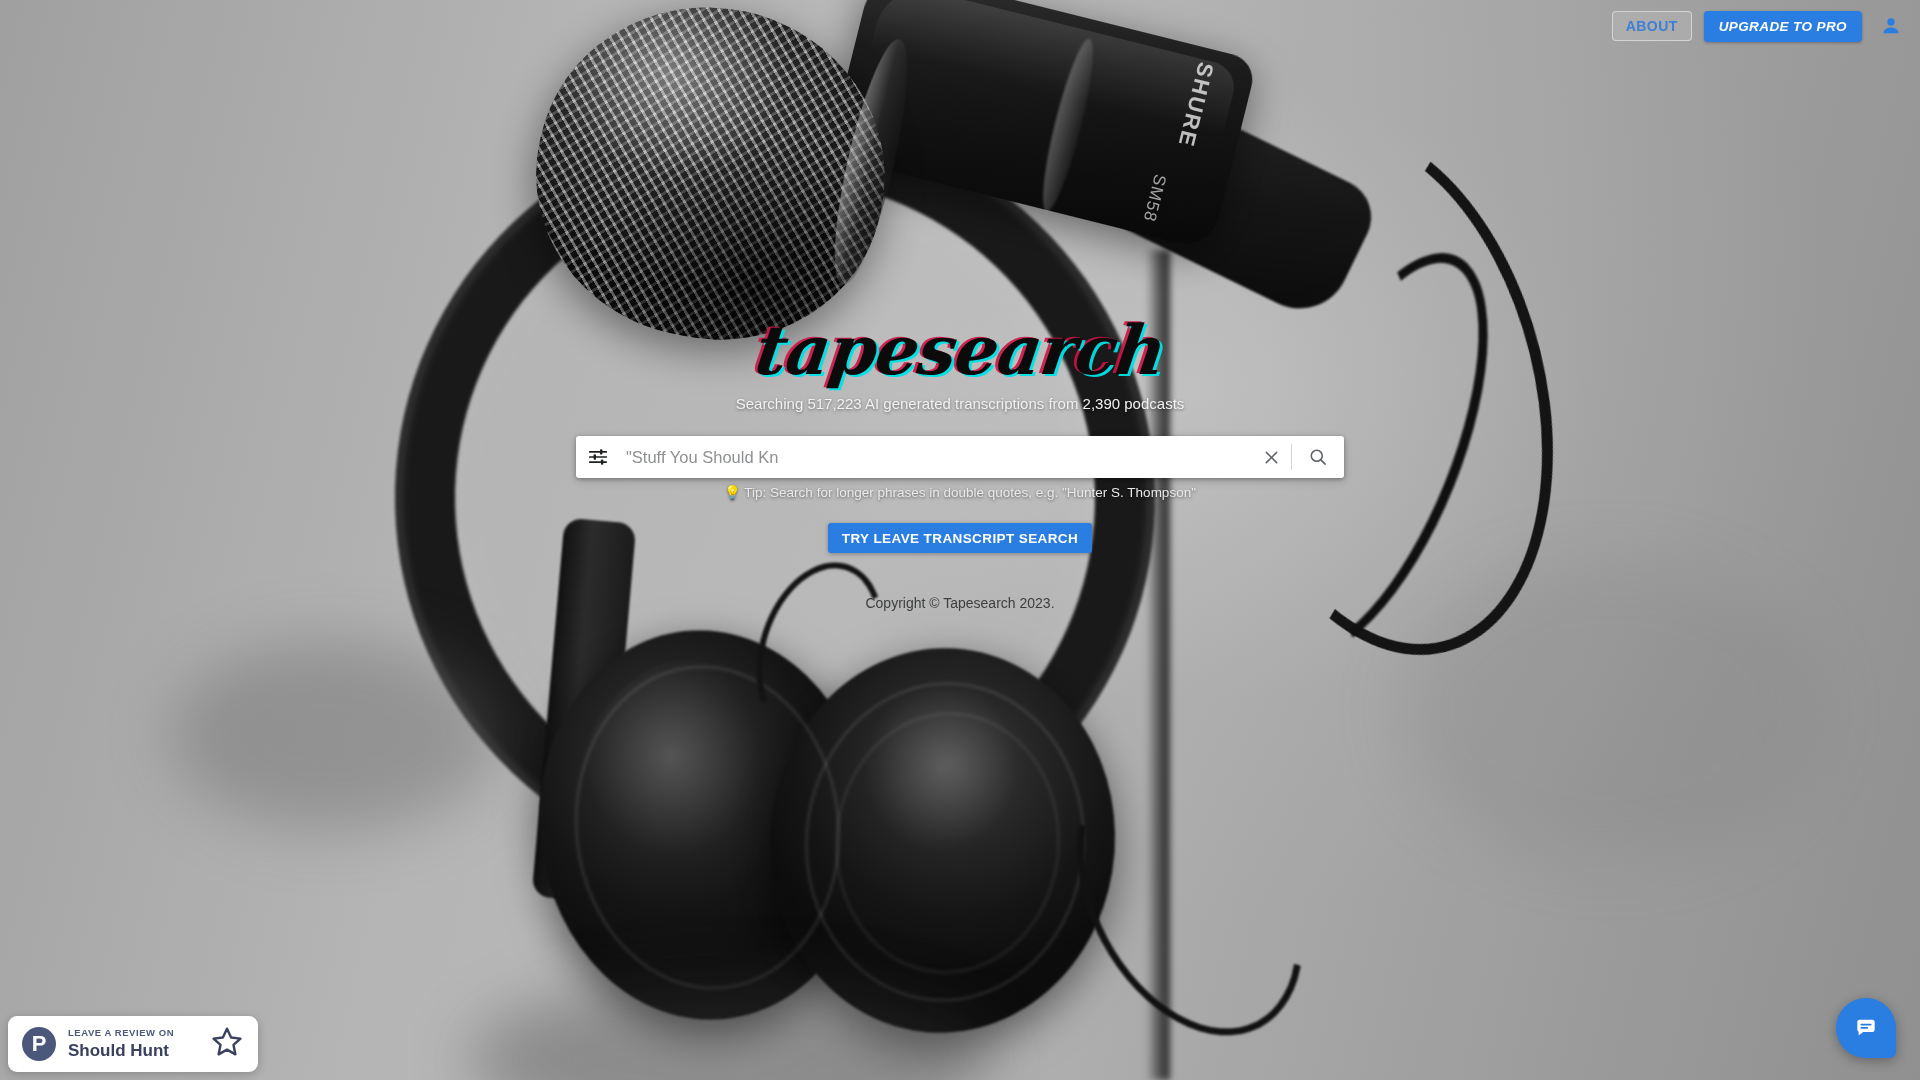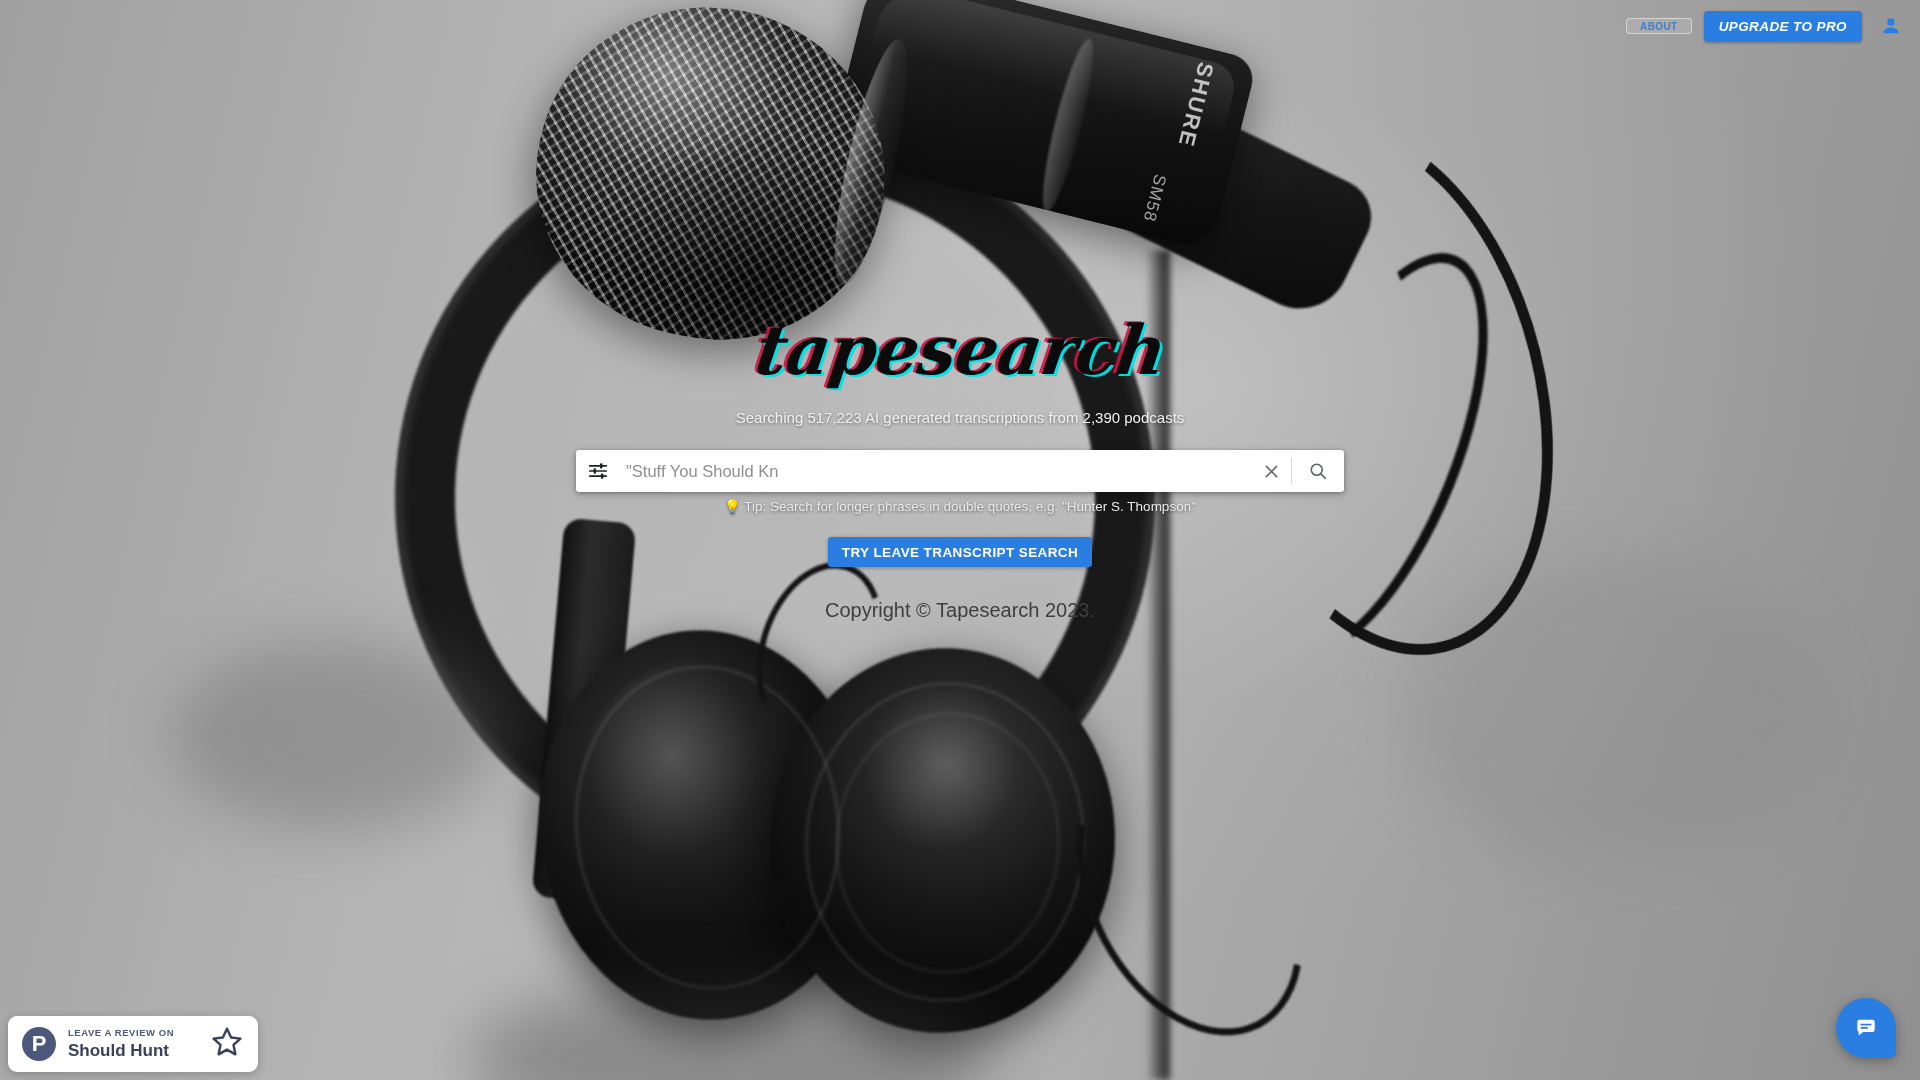--- a/index.html
+++ b/index.html
@@ -298,29 +298,29 @@
     height: 52px;
     display: flex;
     align-items: center;
     justify-content: flex-end;
     padding-right: 14px;
     gap: 12px;
     z-index: 40;
   }
 
   .btn-about {
-    height: 16px;
+    height: 30px;
     padding: 0 13px;
     display: flex;
     align-items: center;
     background: rgba(255,255,255,0.12);
     border: 1px solid rgba(235,235,235,0.65);
     border-radius: 4px;
     color: #3e7fd6;
-    font-size: 10px;
+    font-size: 14px;
     font-weight: bold;
     letter-spacing: .4px;
     cursor: pointer;
     user-select: none;
   }
 
   .btn-upgrade {
     height: 31px;
     padding: 0 15px;
     display: flex;
@@ -367,21 +367,20 @@
     line-height: 1;
     position: relative;
     text-shadow:
        3px 2px 0 rgba(0,225,230,0.95),
       -3px -1px 0 rgba(205,20,70,0.90);
     transform: skewX(-8deg);
     padding: 4px 10px 10px 10px;
   }
 
   .tagline {
-    margin-top: 14px;
     color: #f2f2f2;
     font-size: 15px;
     text-align: center;
     line-height: 20px;
     text-shadow: 0 1px 3px rgba(0,0,0,.45);
   }
   .tagline .line2 { display:block; }
 
   
   .searchwrap {
@@ -443,23 +442,23 @@
     display:flex; align-items:center;
     background:#2a7de1;
     border:none; border-radius:3px;
     color:#fff;
     font-size:13.5px; font-weight:bold; letter-spacing:.4px;
     cursor:pointer;
     box-shadow: 0 1px 4px rgba(0,0,0,.3);
   }
 
   .copyright {
-    margin-top: 32px;
+    margin-top: 42px;
     color: #3d3e3f;
-    font-size: 20px;
+    font-size: 14px;
   }
 
   
   .ph-badge {
     position: absolute;
     left: 8px;
     bottom: 8px;
     width: 250px;
     height: 56px;
     background: #ffffff;

